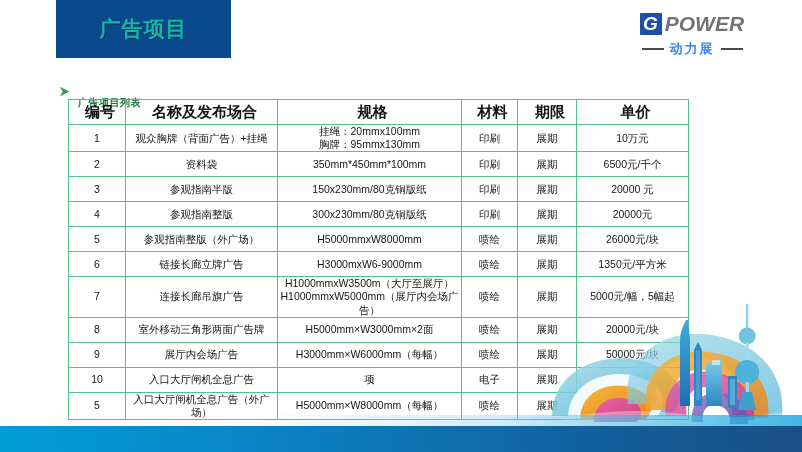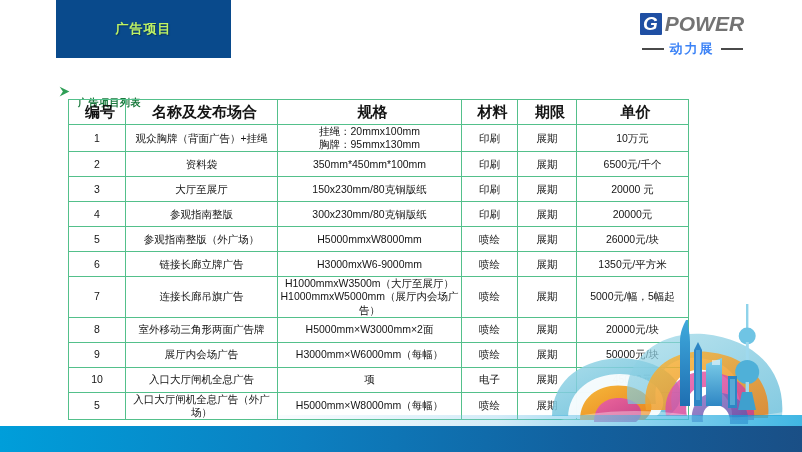--- a/index.html
+++ b/index.html
@@ -24,22 +24,22 @@
     left: 56px;
     top: 0px;
     width: 175px;
     height: 58px;
     background: #094A8C;
     display: flex;
     align-items: center;
     justify-content: center;
   }
   .title-banner .title-text {
-    color: #bef264;
-    font-size: 13px;
+    color: #14b8a6;
+    font-size: 21px;
     font-weight: bold;
     letter-spacing: 1px;
     text-shadow: 1px 1px 1px rgba(0,0,0,0.35);
   }
 
   
   .logo {
     position: absolute;
     right: 30px;
     top: 10px;
@@ -253,21 +253,21 @@
           <tr>
             <td>2</td>
             <td class="name">资料袋</td>
             <td class="spec">350mm*450mm*100mm</td>
             <td>印刷</td>
             <td>展期</td>
             <td class="price">6500元/千个</td>
           </tr>
           <tr>
             <td>3</td>
-            <td class="name">大厅至展厅</td>
+            <td class="name">参观指南半版</td>
             <td class="spec">150x230mm/80克铜版纸</td>
             <td>印刷</td>
             <td>展期</td>
             <td class="price">20000 元</td>
           </tr>
           <tr>
             <td>4</td>
             <td class="name">参观指南整版</td>
             <td class="spec">300x230mm/80克铜版纸</td>
             <td>印刷</td>

